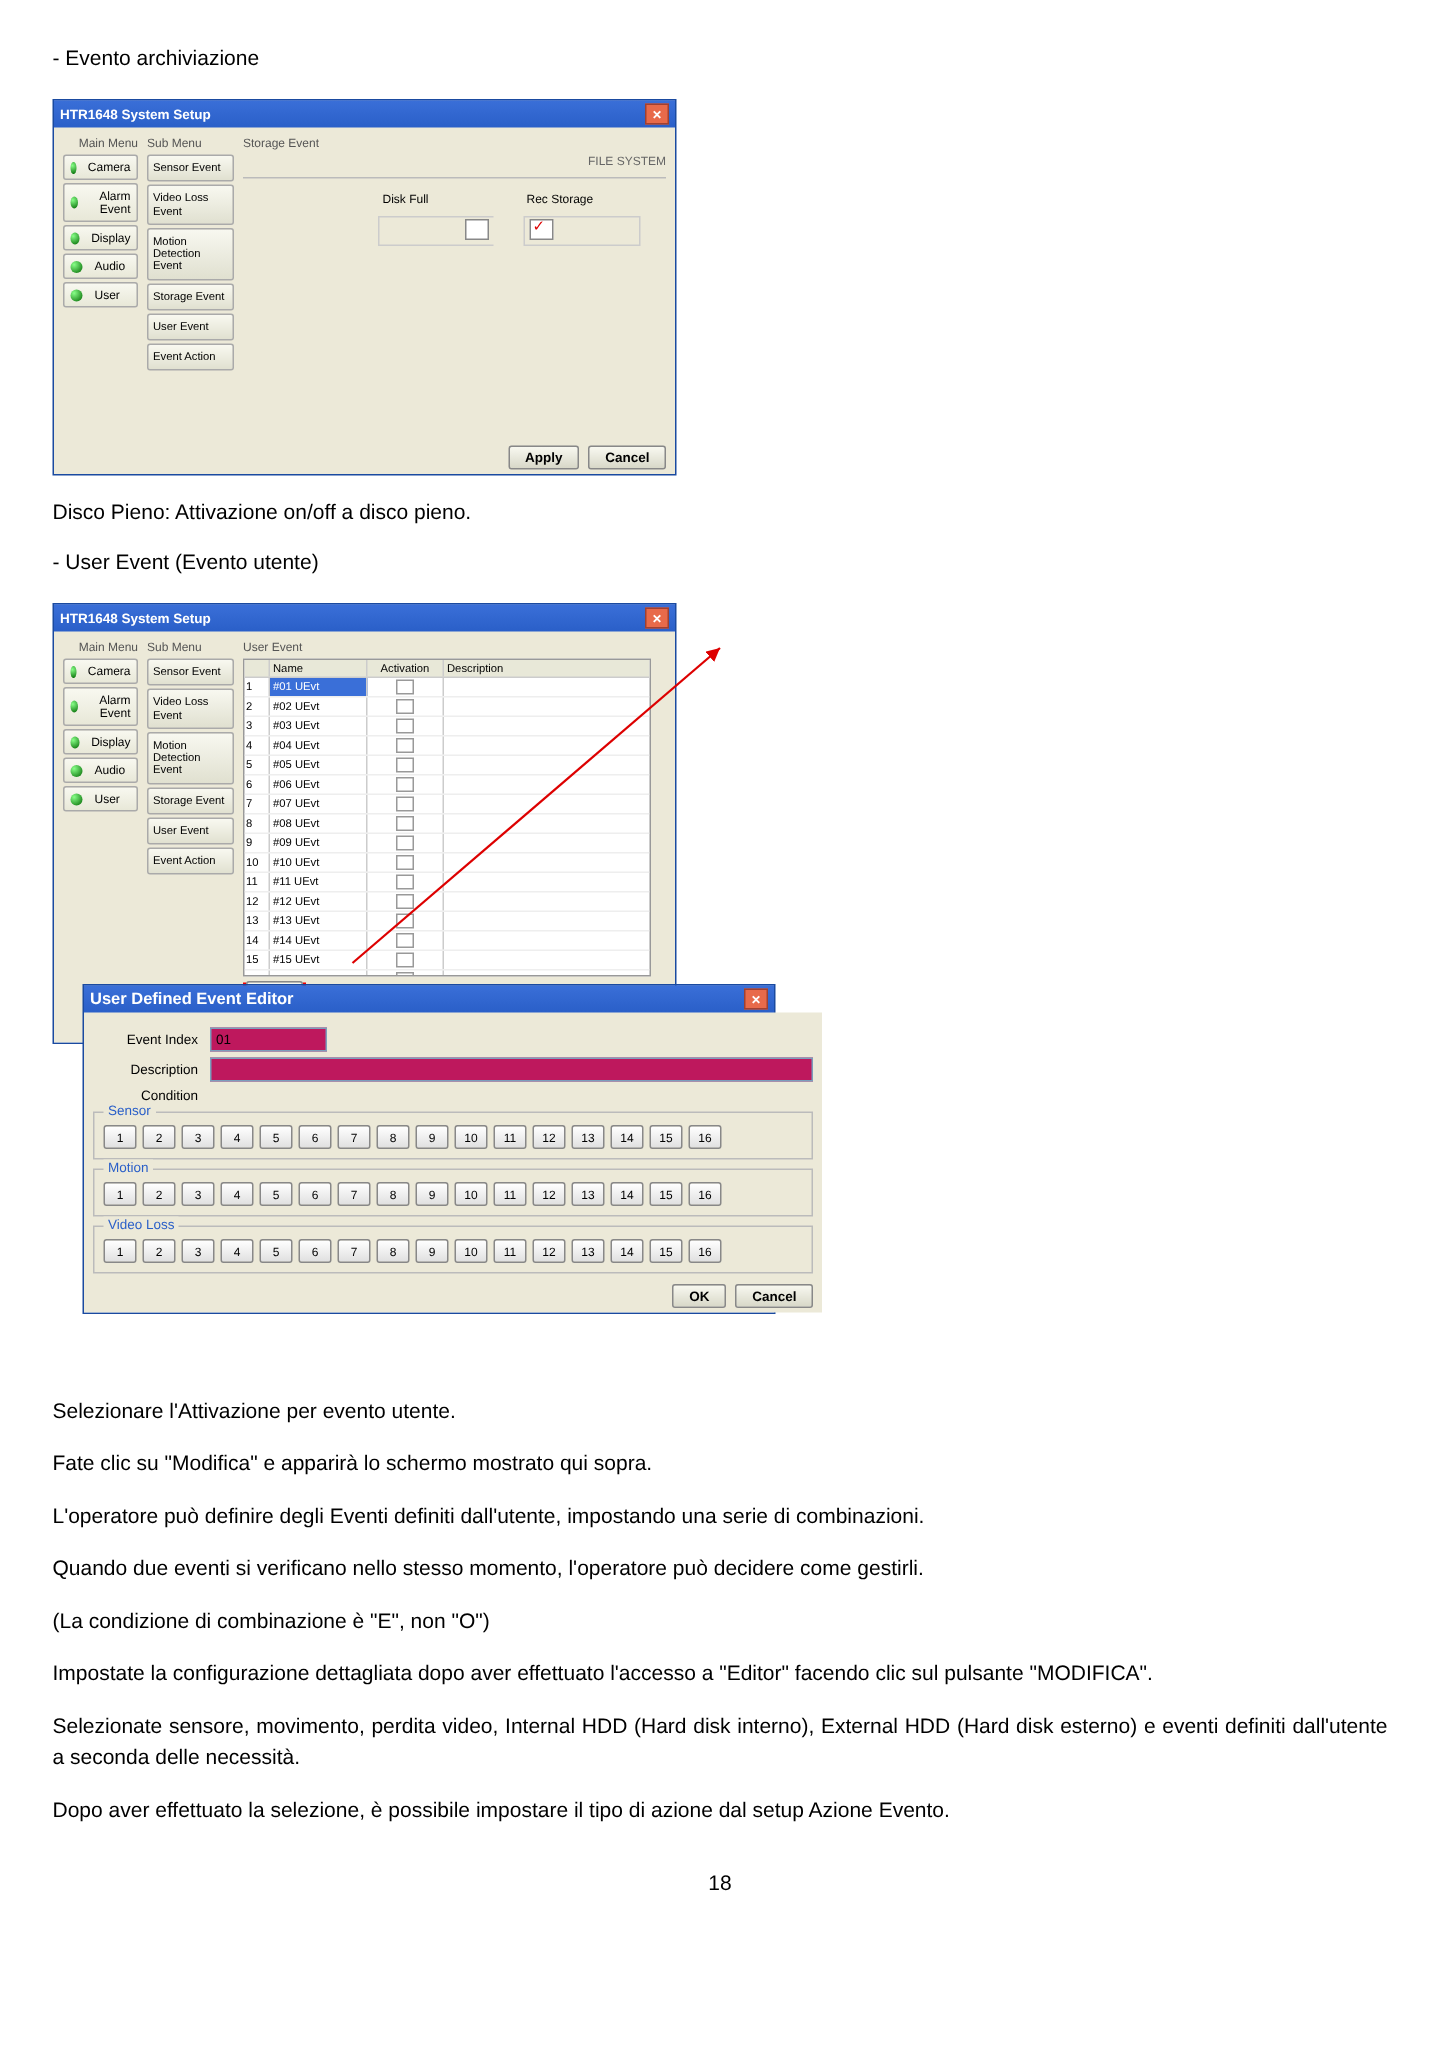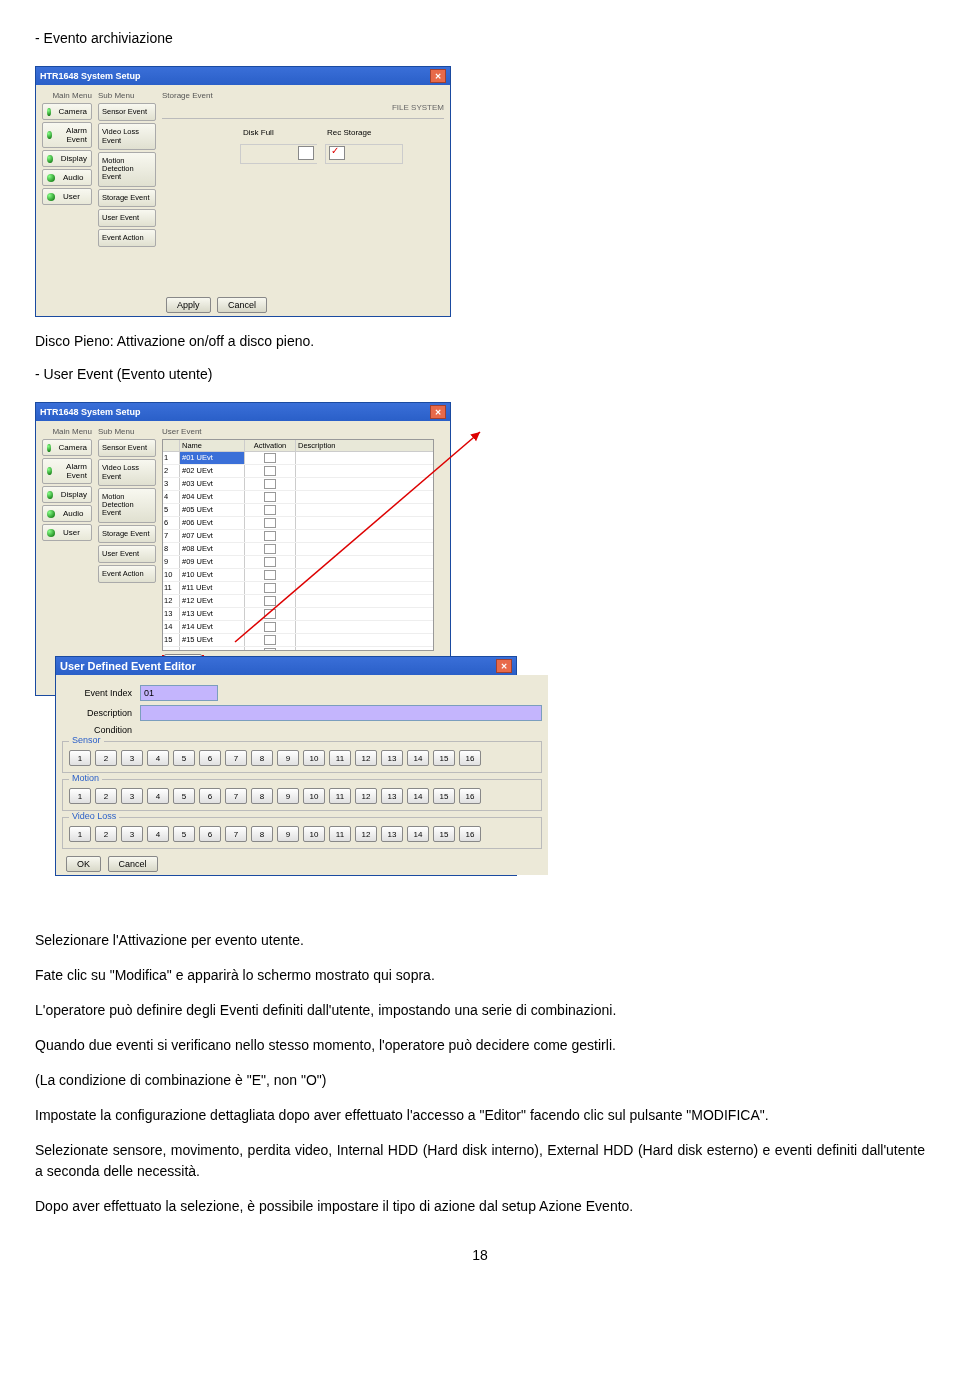--- a/index.html
+++ b/index.html
@@ -100,21 +100,21 @@
     margin-bottom: 6px;
     text-align: right;
   }
   .hr {
     height: 1px;
     background: #bbb;
     margin: 2px 0 8px 0;
   }
   .file-row {
     display: flex;
-    gap: 8px;
+    gap: 20px;
     align-items: center;
     margin: 6px 0;
   }
   .label-cell {
     width: 70px;
     font-size: 8px;
     border: 1px solid #ccc;
     padding: 1px 3px;
   }
   .check-cell {
@@ -126,22 +126,23 @@
   }
   .checkmark::after {
     content: "✓";
     color: #d00;
     font-size: 10px;
     position: absolute;
     top: -2px;
     left: 1px;
   }
   .bottom-buttons {
-    text-align: left;
+    text-align: right;
     margin-top: 10px;
+    font-weight: bold;
   }
   .btn {
     background: linear-gradient(#f8f8f0, #d8d8c8);
     border: 1px solid #888;
     padding: 2px 10px;
     font-size: 9px;
     border-radius: 2px;
     margin-left: 4px;
   }
   .user-event-table {
@@ -189,21 +190,21 @@
     align-items: center;
     gap: 8px;
     margin: 4px 0;
   }
   .form-label {
     width: 70px;
     font-size: 9px;
     text-align: right;
   }
   .form-box {
-    background: #c4b5fd;
+    background: #be185d;
     border: 1px solid #7b9ebd;
     flex: 1;
     height: 14px;
     font-size: 9px;
     padding: 0 3px;
     display: flex;
     align-items: center;
   }
   .cond-area {
     background: white;

